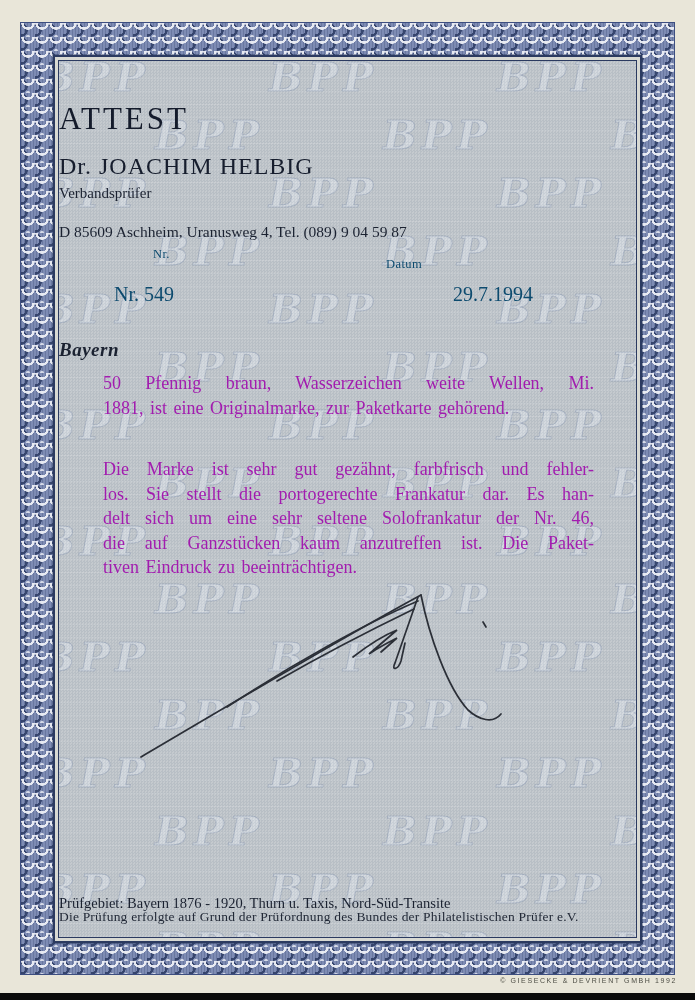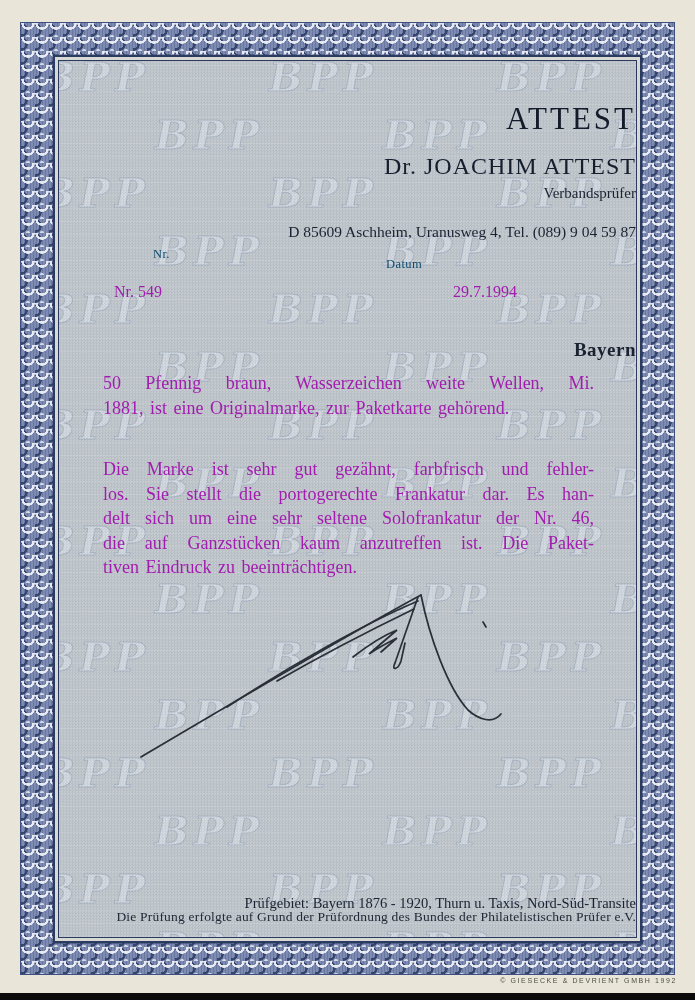--- a/index.html
+++ b/index.html
@@ -38,33 +38,33 @@
   }
   .noise{
     position:absolute;inset:0;
     background-image:
       repeating-linear-gradient(0deg, rgba(255,255,255,.10) 0 1px, transparent 1px 13px),
       repeating-conic-gradient(rgba(118,132,156,.10) 0% 25%, rgba(236,239,241,.12) 0% 50%);
     background-size:auto,3px 3px;
   }
   .content{position:absolute;inset:0;}
   .abs{position:absolute;}
-  .ctr{left:0;right:0;text-align:right;}
+  .ctr{left:0;right:8px;text-align:left;}
   .title{top:40px;font-size:31px;letter-spacing:3px;color:#141b2b;}
   .examiner{top:92px;font-size:24px;letter-spacing:1px;color:#161d2d;}
   .role{top:124px;font-size:15px;}
   .assoc{top:142px;font-size:15.5px;}
-  .addr{top:162px;font-size:15.5px;margin-left:47px;}
+  .addr{top:162px;font-size:15.5px;}
   .lbl{font-size:12.5px;letter-spacing:.4px;color:#0c4a6e;}
   .lbl-nr{left:94px;top:186px;}
   .lbl-datum{left:327px;top:196px;}
-  .val{font-size:16px;color:#a21caf;}
+  .val{font-size:20px;color:#0c4a6e;}
   .val-nr{left:55px;top:222px;}
   .val-date{left:394px;top:222px;}
-  .subject{top:278px;font-size:19px;font-weight:700;letter-spacing:.5px;}
+  .subject{top:278px;font-size:19px;font-weight:700;letter-spacing:.5px;font-style:italic;}
   .para{left:44px;width:491px;font-size:18px;line-height:24.5px;word-spacing:2px;color:#a21caf;}
   .para1{top:310px;}
   .para2{top:396px;}
   .jl{text-align:justify;text-align-last:justify;}
   .jl.last{text-align-last:left;}
   .sig{left:72px;top:500px;}
   .sig path{fill:none;stroke:#2b2f37;stroke-width:1.7;stroke-linecap:round;}
   .scope{top:822px;font-size:14.5px;color:#1a2130;margin-top:12px;}
   .legal{top:848px;font-size:13.5px;letter-spacing:.2px;color:#222937;}
   .printer{
@@ -90,21 +90,21 @@
           <text class="wm" x="122" y="102">BPP</text>
         </pattern>
       </defs>
       <rect width="100%" height="100%" fill="url(#bpp)"></rect>
     </svg>
     <div class="noise"></div>
 
     <div class="content">
 
       <div class="abs ctr title">ATTEST</div>
-      <div class="abs ctr examiner">Dr. JOACHIM ATTEST</div>
+      <div class="abs ctr examiner">Dr. JOACHIM HELBIG</div>
       <div class="abs ctr role">Verbandsprüfer</div>
       <div class="abs ctr addr">D 85609 Aschheim, Uranusweg 4, Tel. (089) 9 04 59 87</div>
 
       <div class="abs lbl lbl-nr">Nr.</div>
       <div class="abs lbl lbl-datum">Datum</div>
       <div class="abs val val-nr">Nr. 549</div>
       <div class="abs val val-date">29.7.1994</div>
 
       <div class="abs ctr subject">Bayern</div>
 

